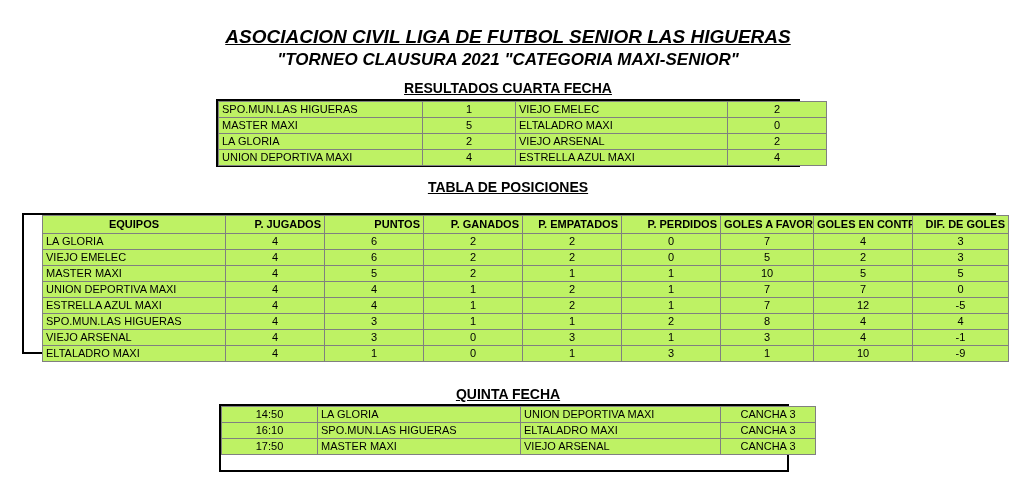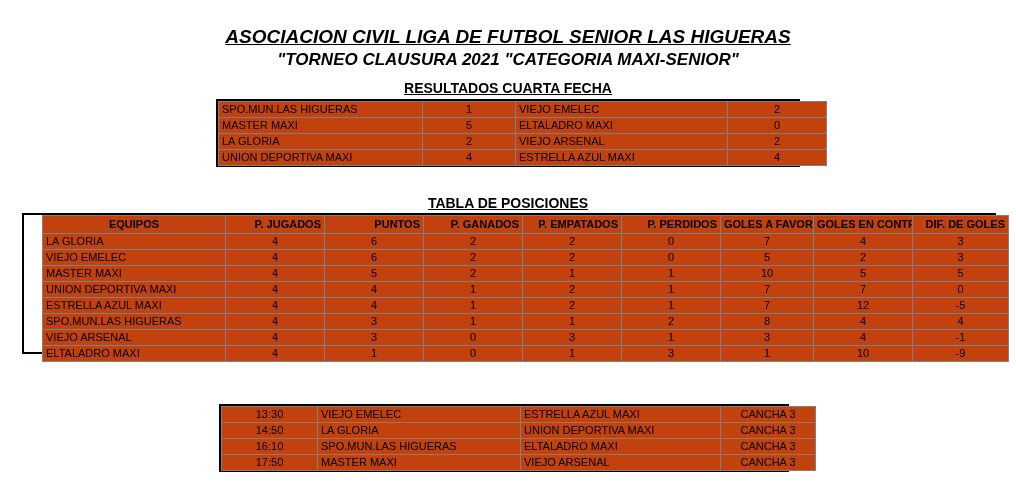--- a/index.html
+++ b/index.html
@@ -51,30 +51,30 @@
     position: absolute;
     width: 1016px;
     left: 0;
     text-align: center;
     font-size: 14px;
     font-weight: bold;
     text-decoration: underline;
     white-space: nowrap;
   }
   #title-resultados { top: 80px; }
-  #title-posiciones { top: 195px; }
+  #title-posiciones { top: 179px; }
   #title-quinta     { top: 386px; }
 
   
   table.grid {
     position: absolute;
     border-collapse: collapse;
     font-size: 11px;
     table-layout: fixed;
-    background: #c2410c;
+    background: #bef264;
   }
   table.grid td, table.grid th {
     border: 1px solid #808080;
     padding: 0 3px;
     height: 16px;
     line-height: 16px;
     font-weight: normal;
     overflow: hidden;
     white-space: nowrap;
   }
@@ -296,30 +296,25 @@
             <td>1</td>
             <td>3</td>
             <td>1</td>
             <td>10</td>
             <td>-9</td>
           </tr>
         </tbody>
     </table>
   </div>
 
+  <div class="section-title" id="title-quinta">QUINTA FECHA</div>
 
   <div class="framed" id="quinta-frame">
     <table class="grid" id="quinta-table">
       <tbody>
-          <tr>
-            <td class="c-time">13:30</td>
-            <td class="c-t1">VIEJO EMELEC</td>
-            <td class="c-t2">ESTRELLA AZUL MAXI</td>
-            <td class="c-field">CANCHA   3</td>
-          </tr>
           <tr>
             <td class="c-time">14:50</td>
             <td class="c-t1">LA GLORIA</td>
             <td class="c-t2">UNION DEPORTIVA MAXI</td>
             <td class="c-field">CANCHA   3</td>
           </tr>
           <tr>
             <td class="c-time">16:10</td>
             <td class="c-t1">SPO.MUN.LAS HIGUERAS</td>
             <td class="c-t2">ELTALADRO MAXI</td>

